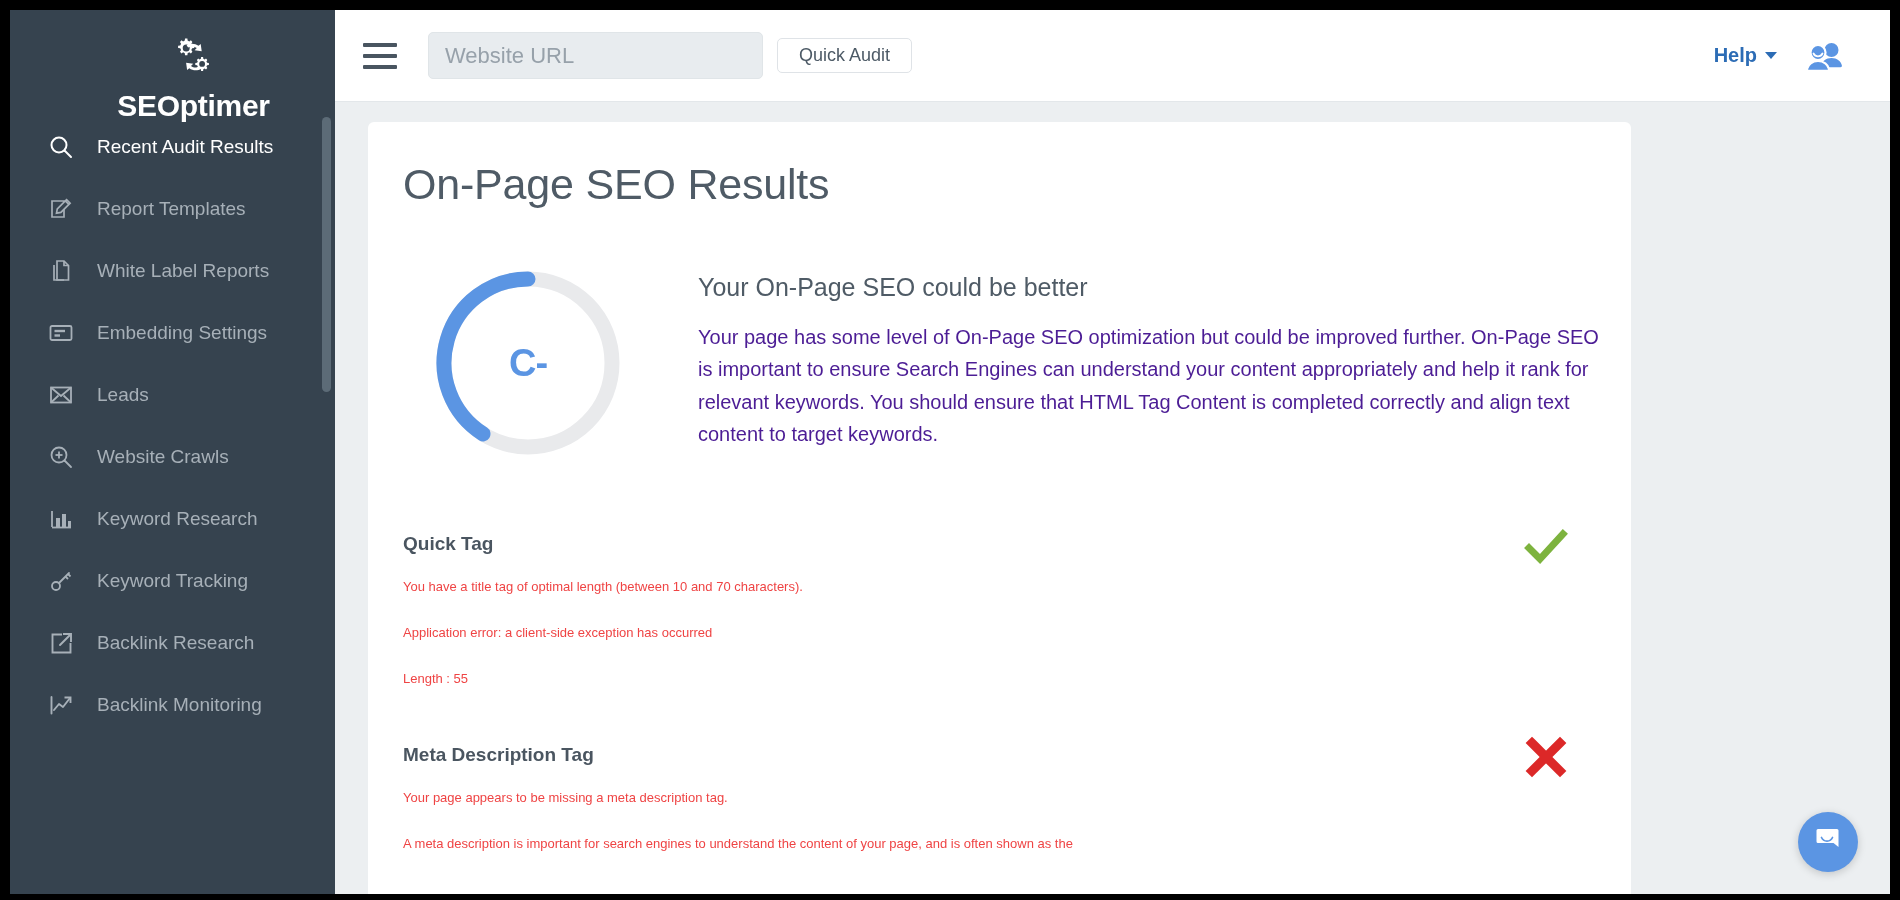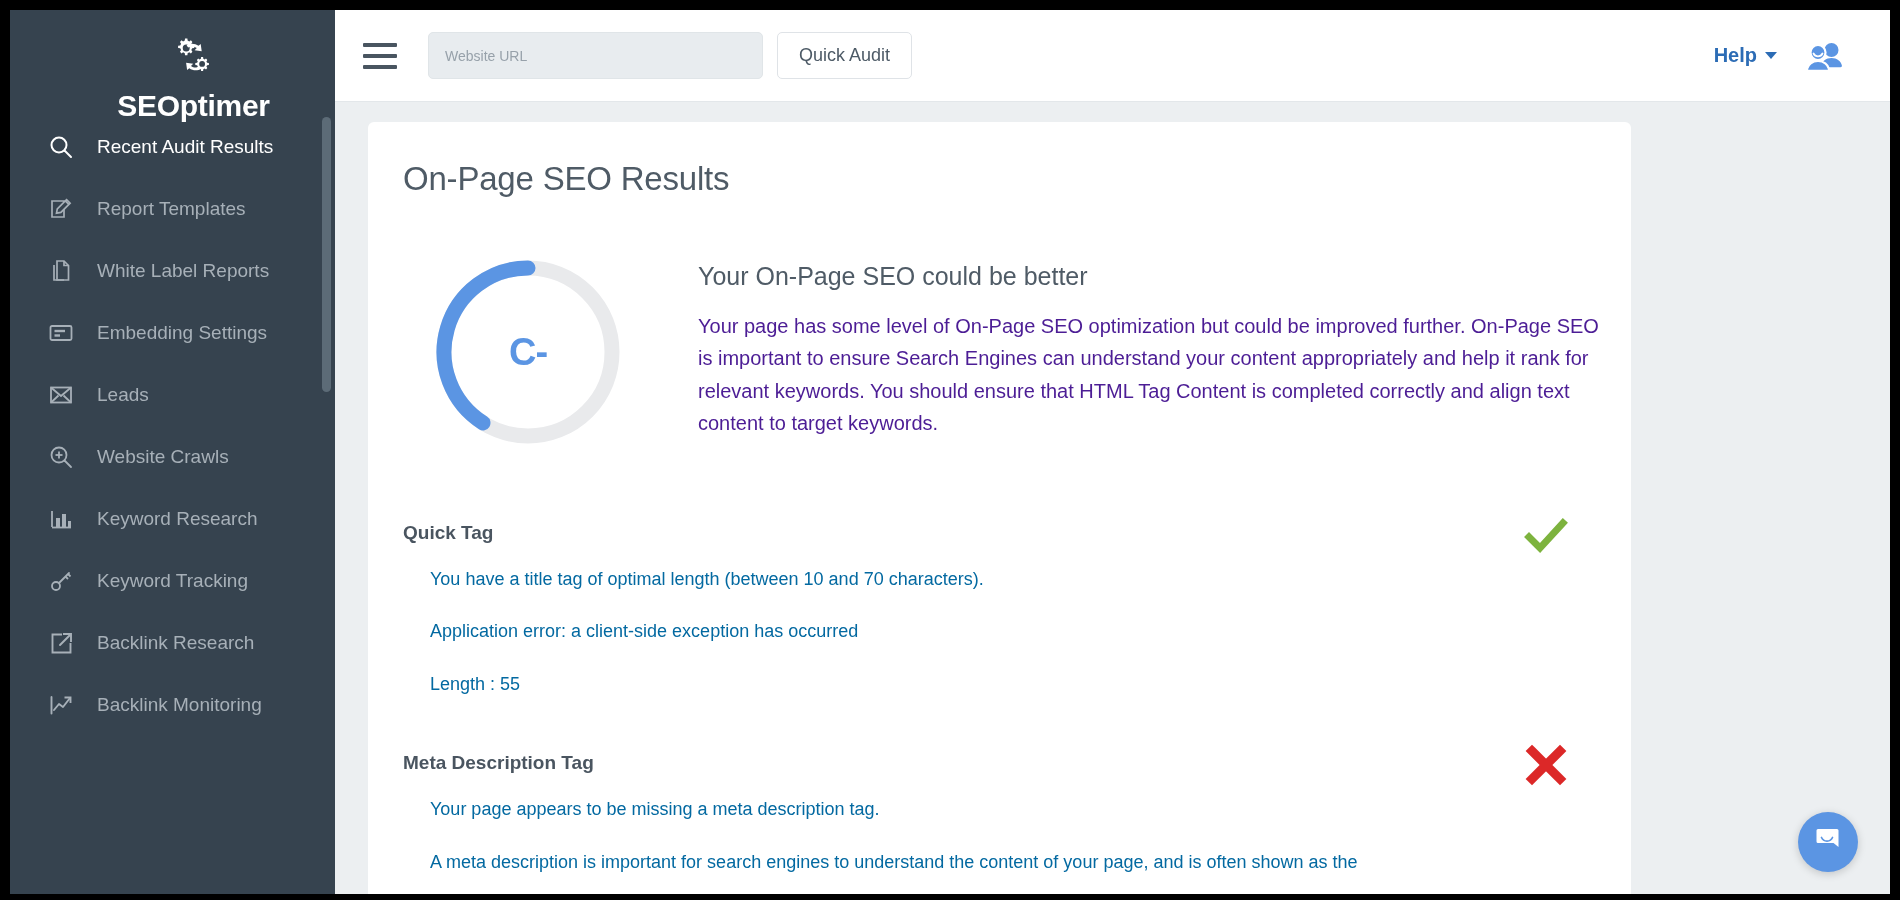--- a/index.html
+++ b/index.html
@@ -120,28 +120,28 @@
   }
   #url-input {
     margin-left: 31px;
     width: 335px;
     height: 47px;
     background: #e8ecef;
     border: 1px solid #e0e5e8;
     border-radius: 5px;
     padding: 0 16px;
     font-family: "Liberation Sans", sans-serif;
-    font-size: 14px;
+    font-size: 22px;
     color: #5a6670;
     outline: none;
   }
   #url-input::placeholder { color: #97a1aa; }
   #quick-audit-button {
     margin-left: 14px;
-    height: 47px;
+    height: 35px;
     padding: 0 21px;
     background: #ffffff;
     border: 1px solid #dfe3e7;
     border-radius: 5px;
     font-family: "Liberation Sans", sans-serif;
     font-size: 18px;
     color: #4d5a66;
     cursor: pointer;
   }
   #topbar-right {
@@ -181,21 +181,21 @@
     position: absolute;
     left: 33px;
     top: 20px;
     width: 1263px;
     min-height: 800px;
     background: #ffffff;
     border-radius: 6px;
   }
   #page-title {
     padding: 38px 0 0 35px;
-    font-size: 33px;
+    font-size: 43px;
     font-weight: 400;
     color: #4f5b66;
     letter-spacing: -0.2px;
   }
 
   
   #summary {
     display: flex;
     padding: 54px 0 0 35px;
   }
@@ -243,26 +243,25 @@
     padding: 0 0 0 35px;
     margin-bottom: 56px;
   }
   .check-title {
     font-size: 19px;
     font-weight: 700;
     color: #4a5560;
     margin-bottom: 24px;
   }
   .check-line {
-    font-size: 18px;
-    color: #0369a1;
+    font-size: 13px;
+    color: #ef4444;
     margin-bottom: 29px;
     line-height: 1.3;
     max-width: 1180px;
-    margin-left: 27px;
   }
   .check-line:last-child { margin-bottom: 0; }
   .check-status {
     position: absolute;
     right: 62px;
     top: -10px;
     width: 46px;
     height: 46px;
   }
   .check-status svg { display: block; }

